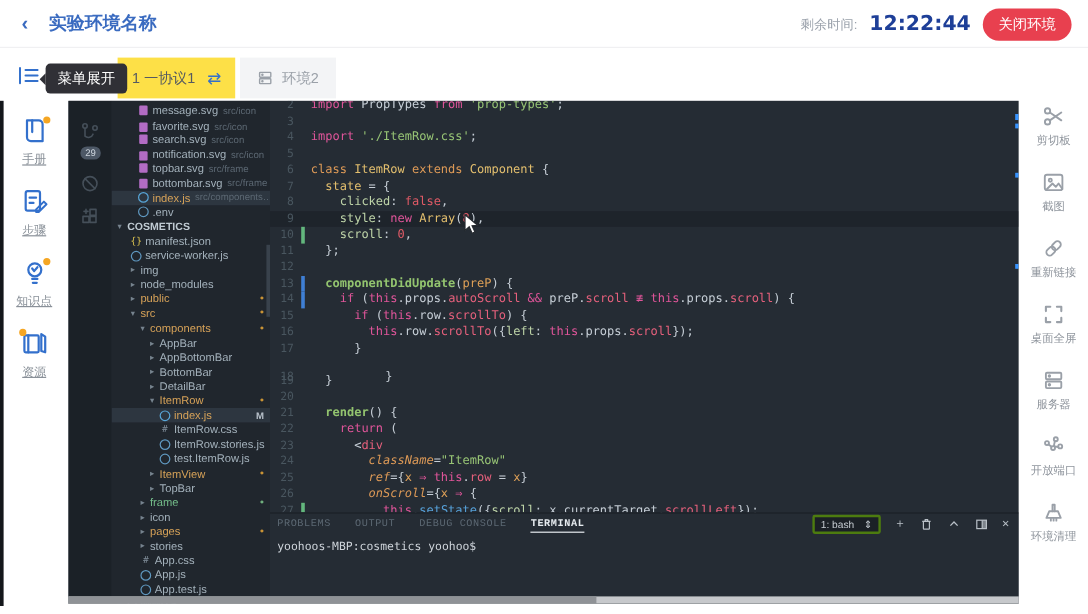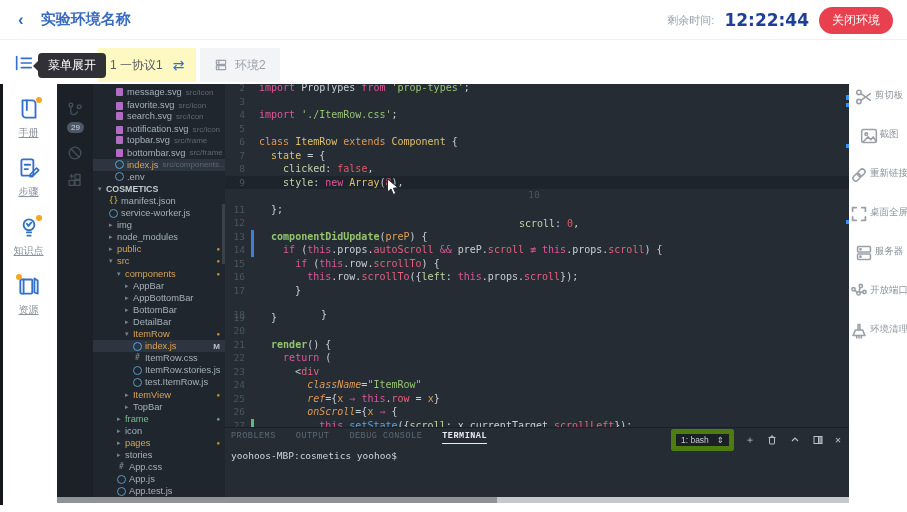--- a/index.html
+++ b/index.html
@@ -18,40 +18,40 @@
   .close-btn { background:#e8404f; color:#fff; font-size:12px; border:none;
     border-radius:14px; padding:5px 13px; cursor:pointer; }
 
   
   .menu-btn { position:absolute; left:13px; top:52px; width:22px; height:22px; color:#3370cc; cursor:pointer; }
   .tooltip { position:absolute; left:38px; top:53px; background:#303036; color:#fff;
     font-size:12px; padding:4px 10px; border-radius:4px; z-index:40; white-space:nowrap; }
   .tooltip .arrow { position:absolute; left:-5px; top:8px; width:0; height:0;
     border-top:5px solid transparent; border-bottom:5px solid transparent; border-right:5px solid #303036; }
   .tab1 { position:absolute; left:98px; top:48px; height:34px; display:flex; align-items:center;
-    gap:10px; background:#fef9c3; padding:0 12px; cursor:pointer; }
+    gap:10px; background:#fde047; padding:0 12px; cursor:pointer; }
   .tab1-label { color:#555a61; font-size:12px; }
   .swap { color:#3370cc; font-size:14px; line-height:1; }
   .tab2 { position:absolute; left:200px; top:48px; height:34px; display:flex; align-items:center;
     gap:7px; background:#f3f4f6; padding:0 14px; color:#9aa0a8; font-size:12px; cursor:pointer; }
 
   
   .left-sidebar { position:absolute; left:0; top:84px; width:57px; bottom:0; background:#fff;
     display:flex; flex-direction:column; align-items:center; padding-top:12px; gap:15px; }
   .ls-item { display:flex; flex-direction:column; align-items:center; cursor:pointer; }
   .ls-icon { position:relative; width:26px; height:26px; color:#3370cc; }
   .ls-icon .dot { position:absolute; width:6px; height:6px; border-radius:50%; background:#f5a623; }
   .dot-tr { right:0px; top:1px; } .dot-tl { left:0px; top:1px; }
   .ls-label { color:#8a9199; font-size:10px; margin-top:4px;text-decoration:underline; }
   .left-edge { position:absolute; left:0; top:84px; width:3px; height:421px; background:#14171b; }
 
   
   .right-sidebar { position:absolute; left:849px; top:40px; width:58px; bottom:0; background:#fff;
     display:flex; flex-direction:column; align-items:center; padding-top:46px; gap:17px; }
-  .rs-item { display:flex; flex-direction:row; cursor:pointer; }
+  .rs-item { display:flex; flex-direction:column; align-items:center; cursor:pointer; }
   .rs-icon { width:22px; height:22px; color:#9aa0a8; }
   .rs-label { color:#8f959d; font-size:9.5px; margin-top:3px; white-space:nowrap; }
 
   
   .editor { position:absolute; left:57px; top:84px; width:792px; height:419px;
     background:#252c34; overflow:hidden; font-family:"DejaVu Sans Mono", monospace; }
 
   .activity-bar { position:absolute; left:0; top:0; width:36px; height:100%; background:#1b2127; }
   .ab-icon { position:absolute; left:8px; width:20px; height:20px; color:#454f59; }
   .ab-badge { position:absolute; left:10px; top:38px; background:#4d5866; color:#cdd5dd;
@@ -97,21 +97,21 @@
   .ruler-mark { position:absolute; right:0; width:3px; background:#3794ff; }
 
   .panel { position:absolute; left:168px; right:0; top:343px; bottom:0; background:#252c34;
     border-top:1px solid #1b2026; }
   .panel-tabs { position:absolute; left:6px; top:3px; display:flex; gap:20px; }
   .ptab { font-size:8.5px; letter-spacing:.5px; color:#5c6873; font-family:Liberation Mono, monospace;
     padding-bottom:2px; cursor:pointer; }
   .ptab.active { color:#e6ebef; font-weight:bold; border-bottom:1px solid #e6ebef; }
   .prompt { position:absolute; left:6px; top:22px; color:#ced4da; font-size:9.5px; }
   .term-controls { position:absolute; right:8px; top:1px; display:flex; align-items:center; gap:11px; }
-  .shell-select { background:#1b2026; border:5px solid #4d7c0f; color:#c6ccd2; font-size:8.5px;
+  .shell-select { background:#1b2026; border:2px solid #4d7c0f; color:#c6ccd2; font-size:8.5px;
     font-family:"Liberation Sans",sans-serif; padding:1px 5px; border-radius:2px; display:flex;
     gap:8px; align-items:center; cursor:pointer; }
   .tc-icon { width:12px; height:12px; color:#b9c0c7; cursor:pointer; }
   .tc-glyph { color:#b9c0c7; font-size:10px; cursor:pointer; line-height:1; }
 
   .hscrollbar { position:absolute; left:57px; top:497px; width:792px; height:6px; background:#c6c8cb; }
   .hscrollbar .thumb { position:absolute; left:0; top:0; height:6px; width:440px; background:#8f9296; }
 
   .cursor { position:absolute; left:386px; top:178px; z-index:50; }
   svg { display:block; }
@@ -397,21 +397,21 @@
       <div class="ruler-mark" style="top:60px;height:4px;"></div>
       <div class="ruler-mark" style="top:136px;height:4px;"></div>
     <div class="code-line" style="top: -3px;"><span class="ln">2</span><span class="gmark n"></span><span class="code-text"><span class="tk-kw">import</span><span class="tk-pl"> PropTypes </span><span class="tk-kw">from</span><span class="tk-st"> 'prop-types'</span><span class="tk-pl">;</span></span></div>
         <div class="code-line" style="top: 10.5px;"><span class="ln">3</span><span class="gmark n"></span><span class="code-text"></span></div>
         <div class="code-line" style="top: 24px;"><span class="ln">4</span><span class="gmark n"></span><span class="code-text"><span class="tk-kw">import</span><span class="tk-st"> './ItemRow.css'</span><span class="tk-pl">;</span></span></div>
         <div class="code-line" style="top: 37.5px;"><span class="ln">5</span><span class="gmark n"></span><span class="code-text"></span></div>
         <div class="code-line" style="top: 51px;"><span class="ln">6</span><span class="gmark n"></span><span class="code-text"><span class="tk-or">class </span><span class="tk-cl">ItemRow </span><span class="tk-or">extends </span><span class="tk-cl">Component </span><span class="tk-pl">{</span></span></div>
         <div class="code-line" style="top: 64.5px;"><span class="ln">7</span><span class="gmark n"></span><span class="code-text"><span class="tk-pl">  </span><span class="tk-cl">state</span><span class="tk-pl"> = {</span></span></div>
         <div class="code-line" style="top: 78px;"><span class="ln">8</span><span class="gmark n"></span><span class="code-text"><span class="tk-pl">    </span><span class="tk-ky">clicked</span><span class="tk-pl">: </span><span class="tk-nu">false</span><span class="tk-pl">,</span></span></div>
         <div class="code-line cur" style="top: 91.5px;"><span class="ln">9</span><span class="gmark n"></span><span class="code-text"><span class="tk-pl">    </span><span class="tk-ky">style</span><span class="tk-pl">: </span><span class="tk-kw">new</span><span class="tk-cl"> Array</span><span class="tk-pl">(</span><span class="tk-nu">8</span><span class="tk-pl">),</span></span></div>
-        <div class="code-line" style="top: 105px; flex-direction: column;"><span class="ln">10</span><span class="gmark g"></span><span class="code-text"><span class="tk-pl">    </span><span class="tk-ky">scroll</span><span class="tk-pl">: </span><span class="tk-nu">0</span><span class="tk-pl">,</span></span></div>
+        <div class="code-line" style="top: 105px;"><span class="ln">10</span><span class="gmark g"></span><span class="code-text"><span class="tk-pl">    </span><span class="tk-ky">scroll</span><span class="tk-pl">: </span><span class="tk-nu">0</span><span class="tk-pl">,</span></span></div>
         <div class="code-line" style="top: 118.5px;"><span class="ln">11</span><span class="gmark n"></span><span class="code-text"><span class="tk-pl">  };</span></span></div>
         <div class="code-line" style="top: 132px;"><span class="ln">12</span><span class="gmark n"></span><span class="code-text"></span></div>
         <div class="code-line" style="top: 145.5px;"><span class="ln">13</span><span class="gmark b"></span><span class="code-text"><span class="tk-pl">  </span><span class="tk-fn">componentDidUpdate</span><span class="tk-pl">(</span><span class="tk-pa">preP</span><span class="tk-pl">) {</span></span></div>
         <div class="code-line" style="top: 159px;"><span class="ln">14</span><span class="gmark b"></span><span class="code-text"><span class="tk-pl">    </span><span class="tk-kw">if</span><span class="tk-pl"> (</span><span class="tk-kw">this</span><span class="tk-pl">.props.</span><span class="tk-pr">autoScroll</span><span class="tk-kw"> &amp;&amp; </span><span class="tk-pl">preP.</span><span class="tk-pr">scroll</span><span class="tk-kw"> ≢ </span><span class="tk-kw">this</span><span class="tk-pl">.props.</span><span class="tk-pr">scroll</span><span class="tk-pl">) {</span></span></div>
         <div class="code-line" style="top: 172.5px;"><span class="ln">15</span><span class="gmark n"></span><span class="code-text"><span class="tk-pl">      </span><span class="tk-kw">if</span><span class="tk-pl"> (</span><span class="tk-kw">this</span><span class="tk-pl">.row.</span><span class="tk-pr">scrollTo</span><span class="tk-pl">) {</span></span></div>
         <div class="code-line" style="top: 186px;"><span class="ln">16</span><span class="gmark n"></span><span class="code-text"><span class="tk-pl">        </span><span class="tk-kw">this</span><span class="tk-pl">.row.</span><span class="tk-pr">scrollTo</span><span class="tk-pl">({</span><span class="tk-ky">left</span><span class="tk-pl">: </span><span class="tk-kw">this</span><span class="tk-pl">.props.</span><span class="tk-pr">scroll</span><span class="tk-pl">});</span></span></div>
         <div class="code-line" style="top: 199.5px;"><span class="ln">17</span><span class="gmark n"></span><span class="code-text"><span class="tk-pl">      }</span></span></div>
         <div class="code-line" style="top: 224px; gap: 19px;"><span class="ln">18</span><span class="gmark n"></span><span class="code-text"><span class="tk-pl">    }</span></span></div>
         <div class="code-line" style="top: 226.5px;"><span class="ln">19</span><span class="gmark n"></span><span class="code-text"><span class="tk-pl">  }</span></span></div>
         <div class="code-line" style="top: 240px;"><span class="ln">20</span><span class="gmark n"></span><span class="code-text"></span></div>

